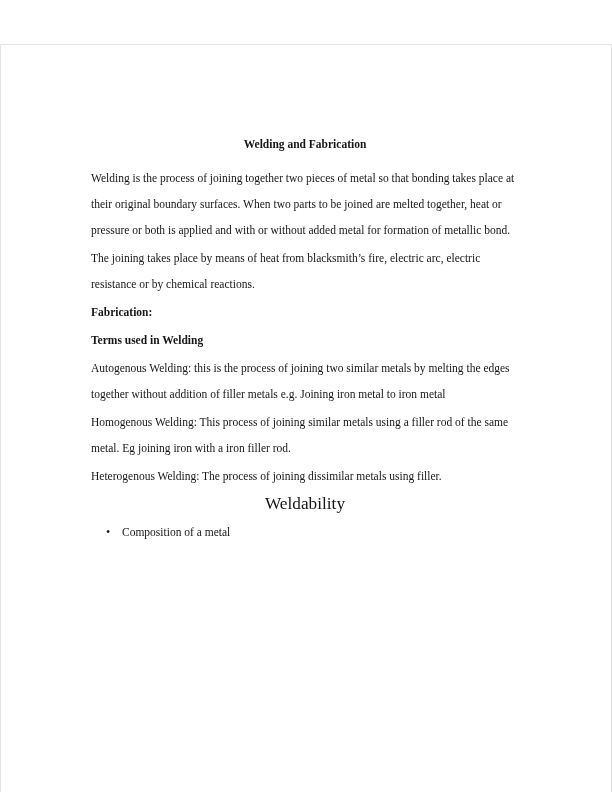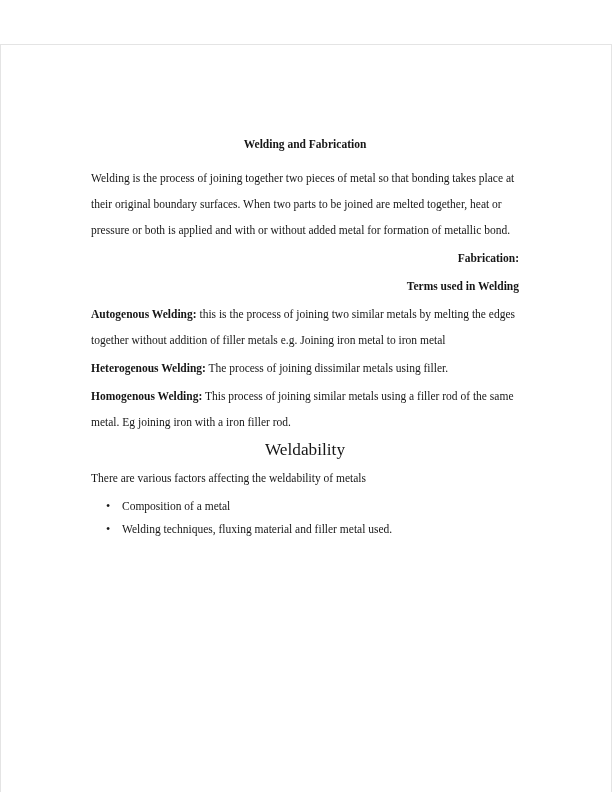--- a/index.html
+++ b/index.html
@@ -30,33 +30,32 @@
     text-align: center;
     margin: 0 0 8px 0;
     line-height: 26px;
   }
   p {
     margin: 0 0 2px 0;
     line-height: 26px;
   }
   .bold-heading {
     font-weight: bold;
-    text-align: right;
   }
   .center-heading {
     font-weight: normal;
     text-align: center;
     margin: 0 0 2px 0;
     line-height: 26px;
   }
   .factors-heading {
     margin-top: 22px;
   }
   .term-label {
-    font-weight: bold;
+    font-weight: normal;
   }
   ul.factors-list {
     margin: 4px 0 0 0;
     padding-left: 31px;
     list-style: none;
   }
   ul.factors-list li {
     position: relative;
     line-height: 23px;
   }
@@ -69,35 +68,34 @@
 </style>
 </head>
 <body>
 
 <div class="page">
 
   <h1 class="doc-title">Welding and Fabrication</h1>
 
   <p>Welding is the process of joining together two pieces of metal so that bonding takes place at their original boundary surfaces. When two parts to be joined are melted together, heat or pressure or both is applied and with or without added metal for formation of metallic bond.</p>
 
+  <p>The joining takes place by means of heat from blacksmith’s fire, electric arc, electric resistance or by chemical reactions.</p>
 
   <p class="bold-heading">Fabrication:</p>
 
   <p class="bold-heading">Terms used in Welding</p>
 
   <p><span class="term-label">Autogenous Welding:</span><span> this is the process of joining two similar metals by melting the edges together without addition of filler metals e.g. Joining iron metal to iron metal</span></p>
 
+  <p><span class="term-label">Homogenous Welding:</span><span> This process of joining similar metals using a filler rod of the same metal. Eg joining iron with a iron filler rod.</span></p>
+
   <p><span class="term-label">Heterogenous Welding:</span><span> The process of joining dissimilar metals using filler.</span></p>
-
-  <p><span class="term-label">Homogenous Welding:</span><span> This process of joining similar metals using a filler rod of the same metal. Eg joining iron with a iron filler rod.</span></p>
 
   <h2 class="center-heading">Weldability</h2>
 
 
 
-  <p>There are various factors affecting the weldability of metals</p>
 
   <ul class="factors-list">
     <li>Composition of a metal</li>
-    <li>Welding techniques, fluxing material and filler metal used.</li>
   </ul>
 
 </div>
 
 </body></html>

